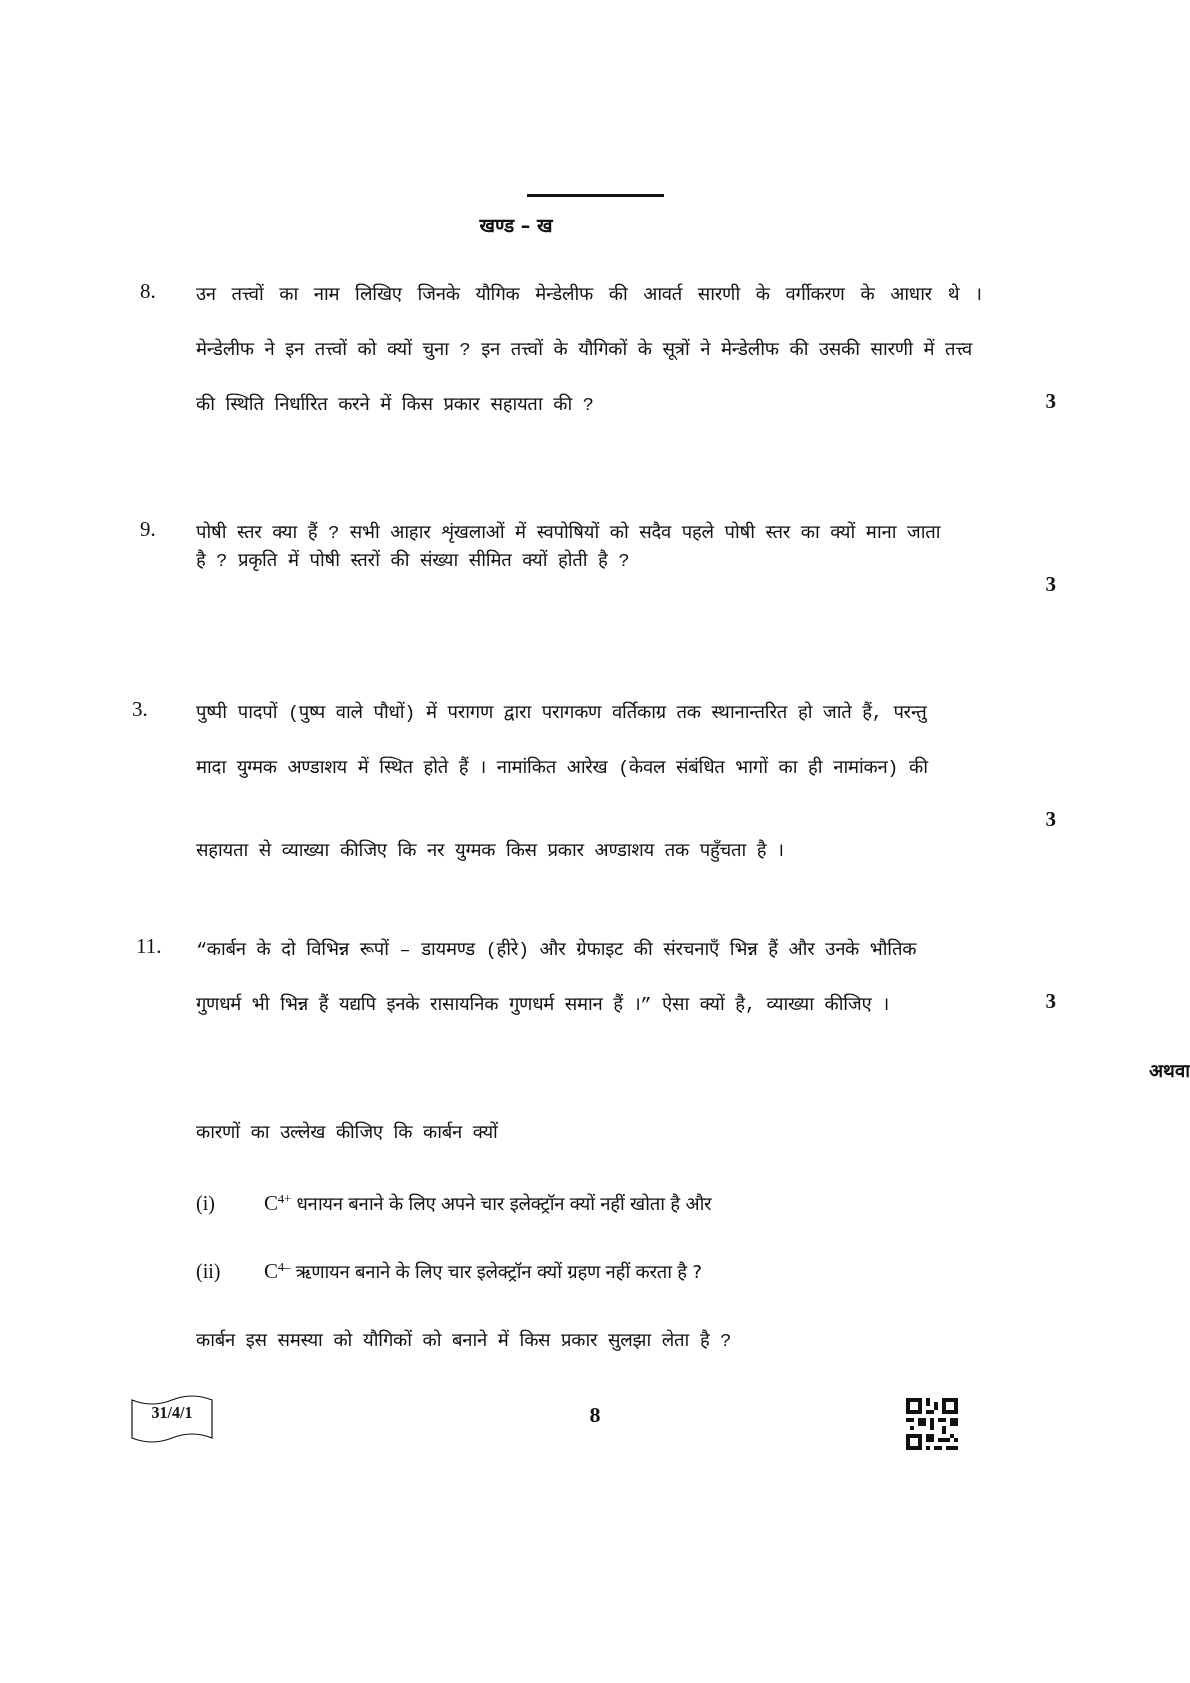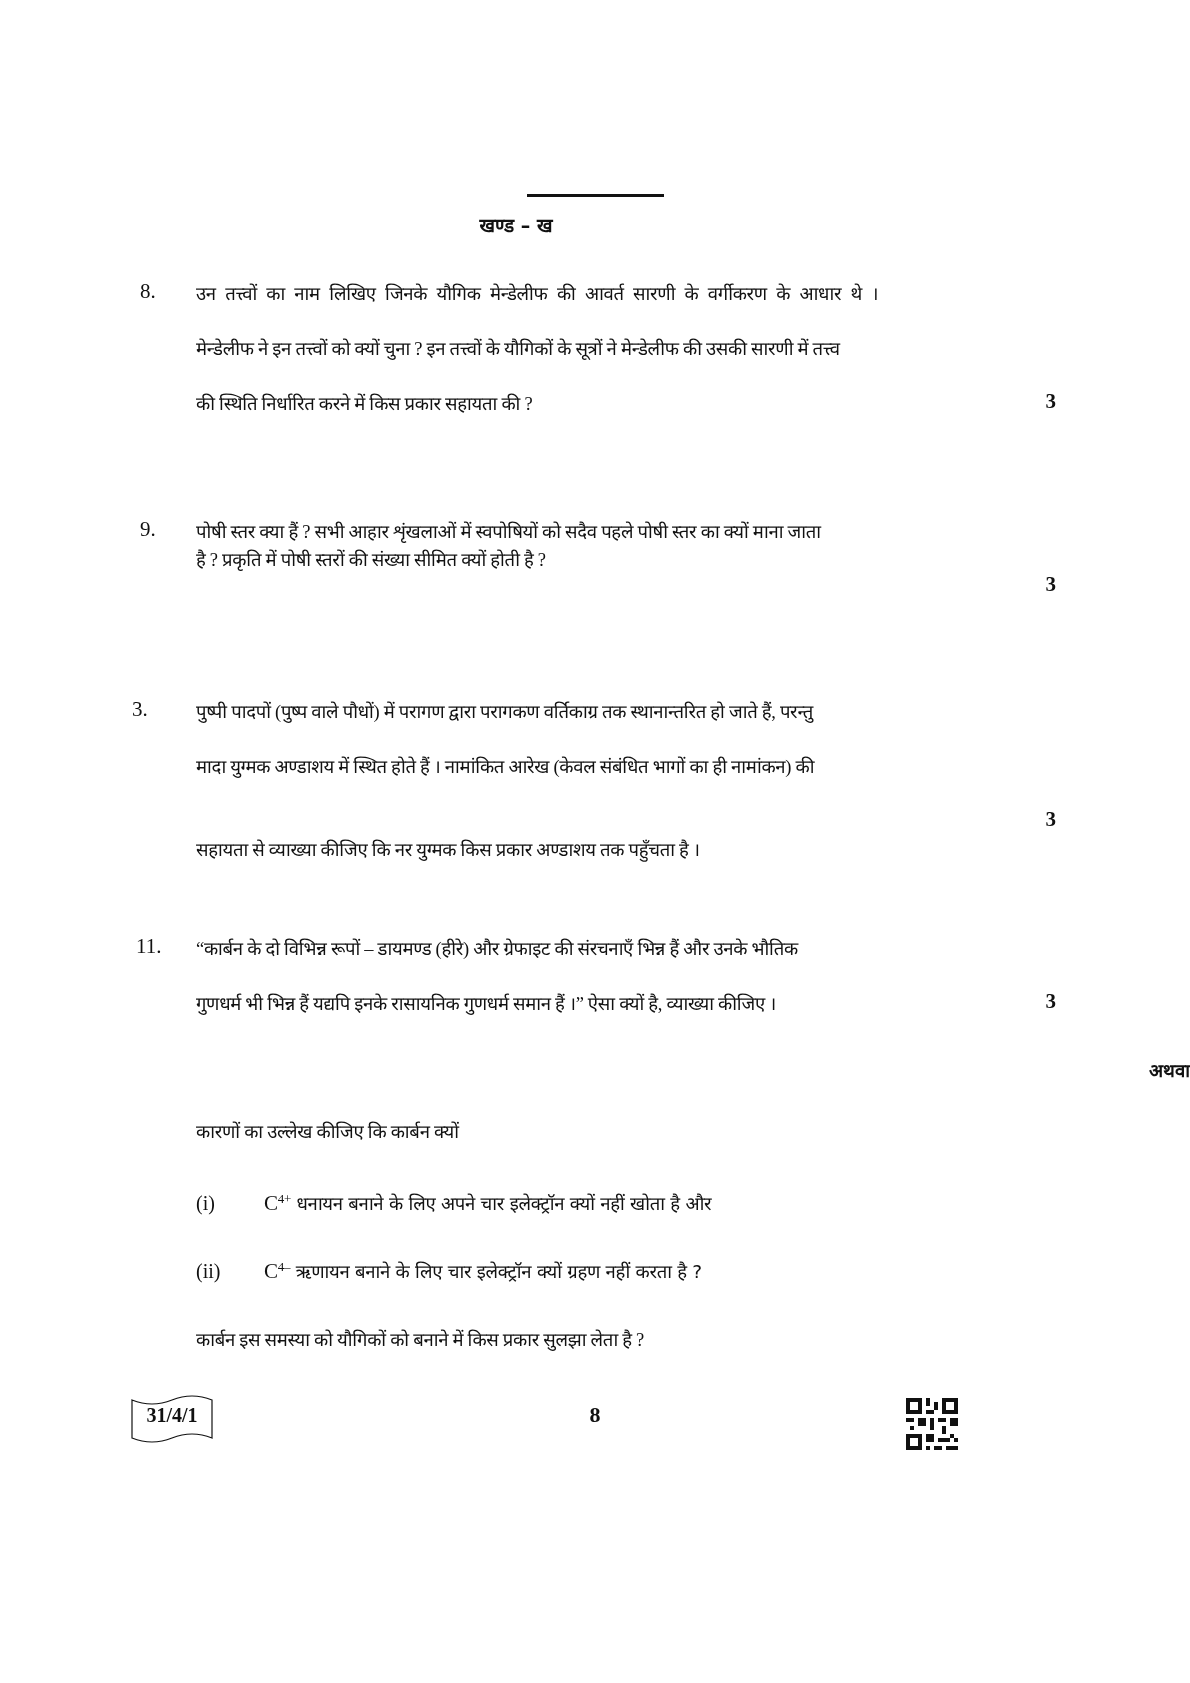--- a/index.html
+++ b/index.html
@@ -2,30 +2,30 @@
 <html><head>
 <meta charset="utf-8">
 <style>
   html, body { margin: 0; padding: 0; background: #ffffff; }
   body { width: 1190px; height: 1683px; position: relative; overflow: hidden;
          font-family: "DejaVu Serif", "Liberation Serif", serif; color: #111; }
   .abs { position: absolute; }
   .rule { left: 527px; top: 194px; width: 137px; height: 3px; background: #111; }
   .heading { left: 0; width: 1032px; top: 212px; text-align: center; font-size: 19px; font-weight: bold; font-family: "DejaVu Sans", sans-serif; }
   .qnum { left: 140px; font-size: 21px; font-family: "Liberation Serif", serif; }
-  .line { left: 196px; font-size: 18.5px; white-space: nowrap; font-family: Liberation Serif, serif; letter-spacing: -0.3px; }
+  .line { left: 196px; font-size: 18.5px; white-space: nowrap; font-family: Liberation Mono, monospace; letter-spacing: -0.3px; }
   .marks { left: 1040px; width: 16px; text-align: right; font-size: 21px; font-weight: bold; font-family: "Liberation Serif", serif; }
   .center { left: 0; width: 1190px; text-align: right; font-size: 18.5px; font-weight: bold; font-family: "DejaVu Sans", sans-serif; }
   .sub-num { left: 196px; font-size: 20px; font-family: "Liberation Serif", serif; }
   .sub-text { left: 264px; font-size: 18.5px; white-space: nowrap; font-family: "DejaVu Sans", sans-serif; letter-spacing: -0.3px; }
   .sub-text .c { font-family: "Liberation Serif", serif; font-size: 21px; }
   .sub-text sup { font-family: "Liberation Serif", serif; font-size: 13px; }
   .code-box { left: 130px; top: 1392px; width: 84px; height: 54px; }
   .code-box svg { position: absolute; left: 0; top: 0; }
-  .code-text { position: absolute; left: 0; top: 12px; width: 84px; text-align: center; font-size: 20px; font-weight: bold; font-family: "Liberation Serif", serif; }
+  .code-text { position: absolute; left: 0; top: 12px; width: 84px; text-align: center; font-size: 16px; font-weight: bold; font-family: "Liberation Serif", serif; }
   .page-num { left: 0; width: 1190px; top: 1402px; text-align: center; font-size: 22px; font-weight: bold; font-family: "Liberation Serif", serif; }
   .qr { left: 906px; top: 1398px; width: 52px; height: 52px; }
 </style>
 </head>
 <body>
 
 <div class="abs rule"></div>
 <div class="abs heading">खण्ड – ख</div>
 
 <div class="abs qnum" style="top:279px">8.</div>

